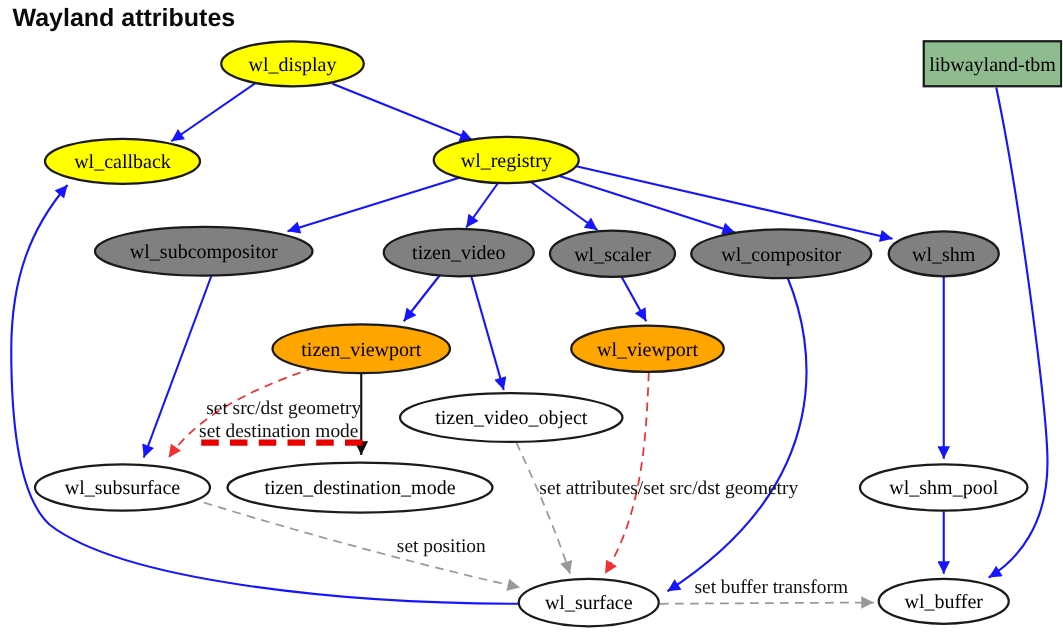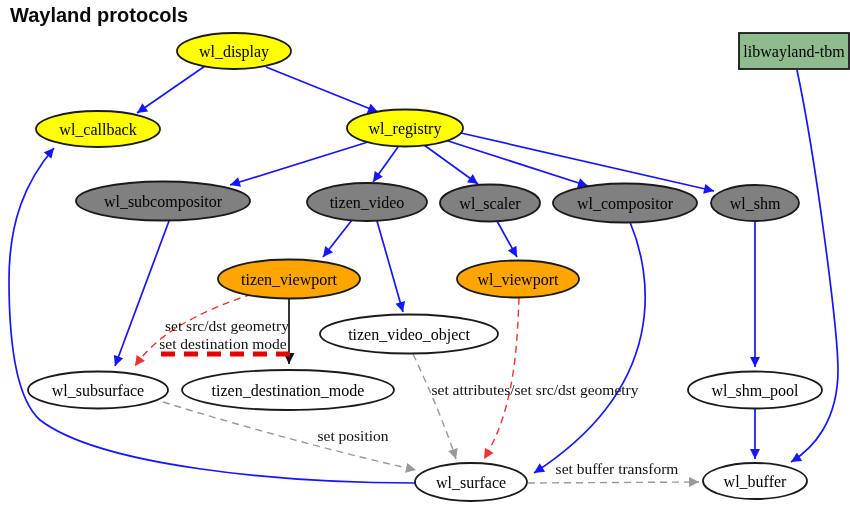--- a/index.html
+++ b/index.html
@@ -177,14 +177,14 @@
         </g>
       </g>
     <g id="layer-labels">
         <text x="227" y="326" dy="0.35em" class="edge-label">set src/dst geometry</text>
         <text x="223" y="344" dy="0.35em" class="edge-label">set destination mode</text>
         <text x="535" y="390" dy="0.35em" class="edge-label">set attributes/set src/dst geometry</text>
         <text x="353" y="436" dy="0.35em" class="edge-label">set position</text>
         <text x="617" y="469" dy="0.35em" class="edge-label">set buffer transform</text>
       </g>
   </svg>
-  <div id="diagram-title">Wayland protocols</div>
+  <div id="diagram-title">Wayland attributes</div>
 </div>
 
 </body></html>

